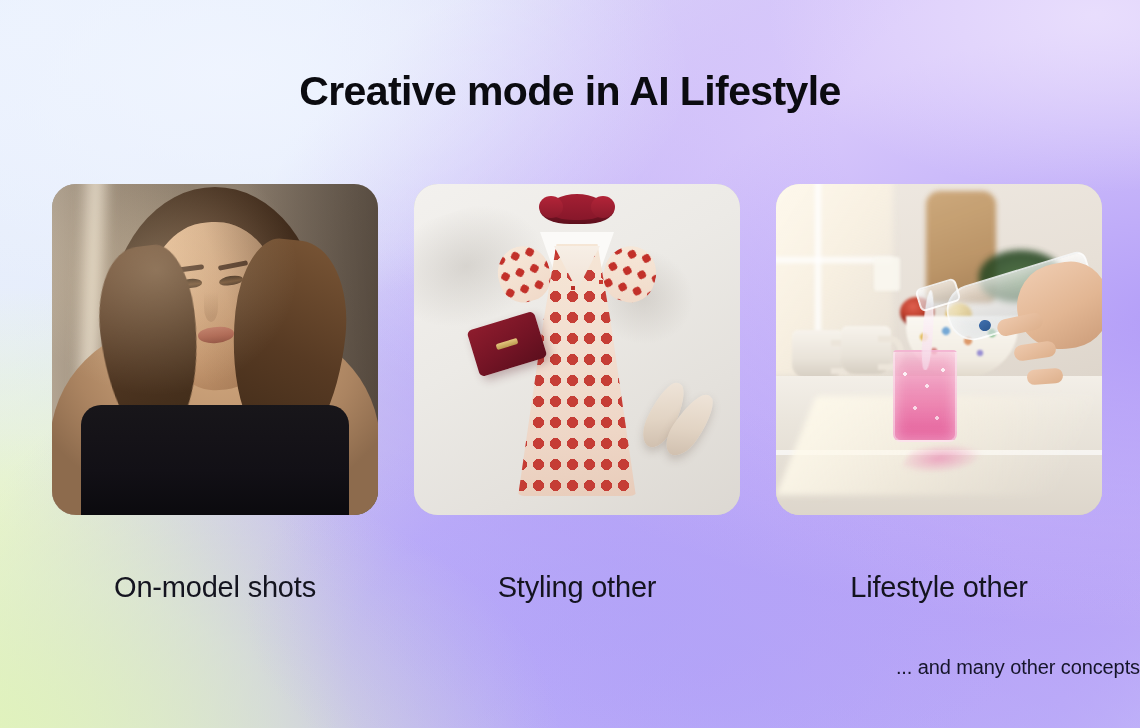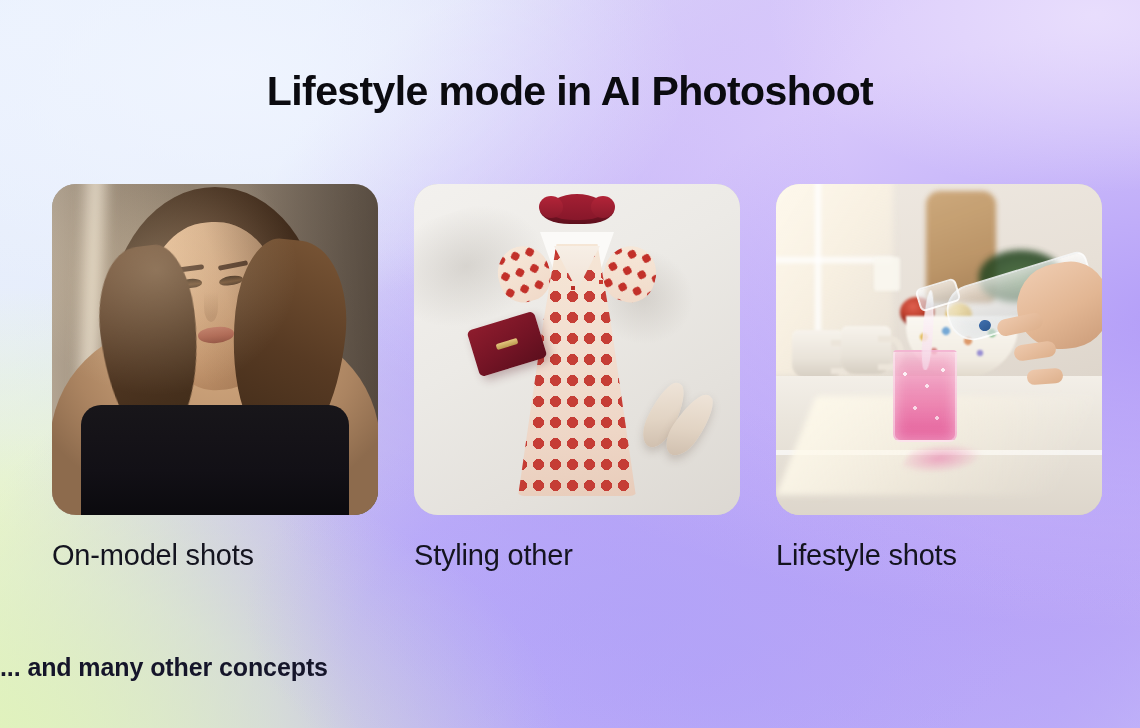--- a/index.html
+++ b/index.html
@@ -78,33 +78,35 @@
   .captions{
     position:absolute;
     left:52px; top:538px;
     width:1036px;
     display:flex;
     gap:36px;
   }
   .caption{
     width:326px;
     flex:0 0 auto;
+    text-align:center;
     font-size:29px;
     font-weight:400;
     color:#14141f;
     letter-spacing:-0.2px;
     line-height:34px;
+    margin-top:32px;
   }
 
   .footnote{
     position:absolute;
     left:0; right:0; top:651px;
-    text-align:left;
-    font-size:25px;
-    font-weight:700;
+    text-align:right;
+    font-size:20px;
+    font-weight:400;
     color:#15152a;
     letter-spacing:-0.1px;
     line-height:32px;
   }
 
   
   .ph1{ position:absolute; inset:0; background:linear-gradient(100deg,#6f6154 0%,#7d6e5e 22%,#8a7c6c 48%,#7b6e60 74%,#6a5d50 100%); }
   .ph1 .wall-light{
     position:absolute; left:0; top:0; width:42%; height:100%;
     background:linear-gradient(90deg, rgba(228,214,192,.55) 0%, rgba(222,206,182,.30) 38%, rgba(180,164,142,0) 100%);
@@ -478,21 +480,21 @@
 
 <div class="poster">
 
   <div class="bg bg-base"></div>
   <div class="bg bg-green"></div>
   <div class="bg bg-purple"></div>
   <div class="bg bg-soft"></div>
 
   <div class="content">
 
-    <h1 class="title">Lifestyle mode in AI Photoshoot</h1>
+    <h1 class="title">Creative mode in AI Lifestyle</h1>
 
     <div class="cards">
 
       <div class="card">
         <div class="ph1">
           <div class="wall-light"></div>
           <div class="wall-beam"></div>
           <div class="wall-shadow"></div>
           <div class="hair-back"></div>
           <div class="neck"></div>
@@ -563,19 +565,19 @@
           <div class="finger-c"></div>
           <div class="nail"></div>
         </div>
       </div>
 
     </div>
 
     <div class="captions">
       <div class="caption">On-model shots</div>
       <div class="caption">Styling other</div>
-      <div class="caption">Lifestyle shots</div>
+      <div class="caption">Lifestyle other</div>
     </div>
 
     <div class="footnote">... and many other concepts</div>
 
   </div>
 </div>
 
 </body></html>

